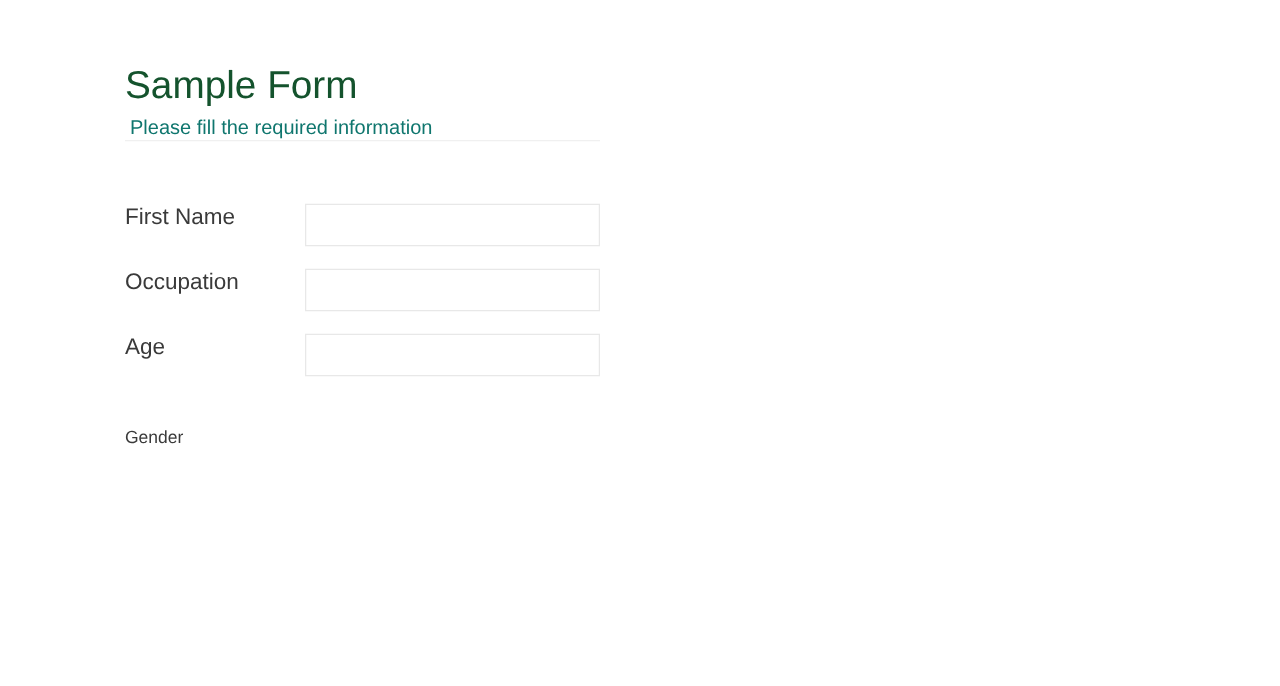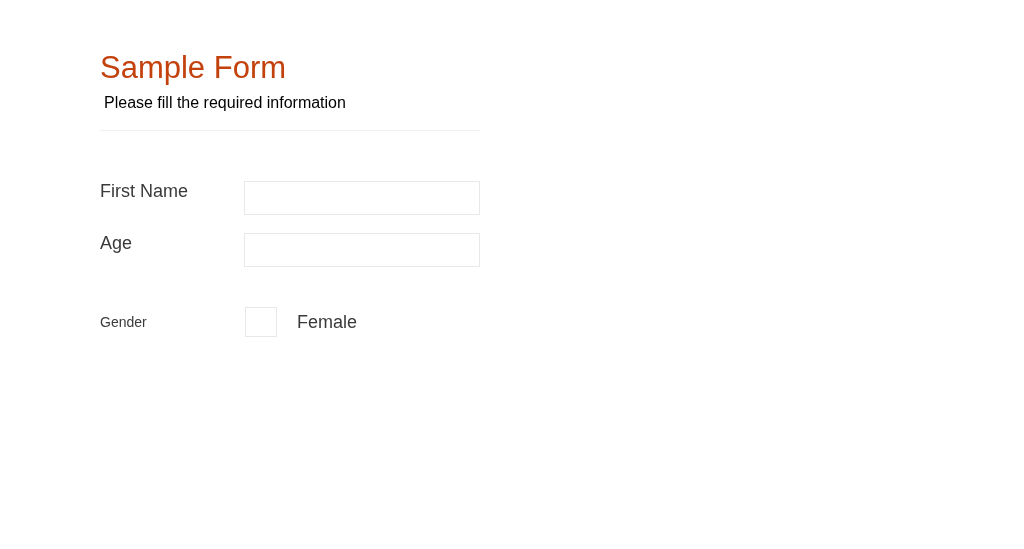--- a/index.html
+++ b/index.html
@@ -11,31 +11,30 @@
       font-family: -apple-system, BlinkMacSystemFont, "Segoe UI", Helvetica, Arial, sans-serif;
       background: #ffffff;
       width: 1024px;
       height: 549px;
       padding: 50px 0 0 100px;
     }
     .form-container {
       width: 380px;
     }
     .form-title {
-      color: #c2410c;
+      color: #14532d;
       font-size: 31px;
       font-weight: 400;
       margin-bottom: 8px;
     }
     .form-subtitle {
-      color: #000000;
+      color: #0f766e;
       font-size: 16px;
       font-weight: 400;
       margin-left: 4px;
-      margin-bottom: 18px;
     }
     .divider {
       border: none;
       border-top: 1px solid #f0f0f0;
       margin-bottom: 50px;
     }
     .form-row {
       display: flex;
       align-items: flex-start;
       margin-bottom: 18px;
@@ -92,26 +91,26 @@
   <h1 class="form-title">Sample Form</h1>
   <p class="form-subtitle">Please fill the required information</p>
   <hr class="divider">
 
   <div class="form-row">
     <label class="form-label">First Name</label>
     <input type="text" class="form-input" value="" style="">
   </div>
 
 
+  <div class="form-row">
+    <label class="form-label">Occupation</label>
+    <input type="text" class="form-input" value="" style="">
+  </div>
 
   <div class="form-row">
     <label class="form-label">Age</label>
     <input type="text" class="form-input" value="" style="">
   </div>
 
   <div class="gender-row">
     <label class="gender-label">Gender</label>
-    <div class="gender-option">
-      <input type="checkbox" class="gender-checkbox" style="">
-      <span class="gender-text">Female</span>
-    </div>
   </div>
 </div>
 
 </body></html>

